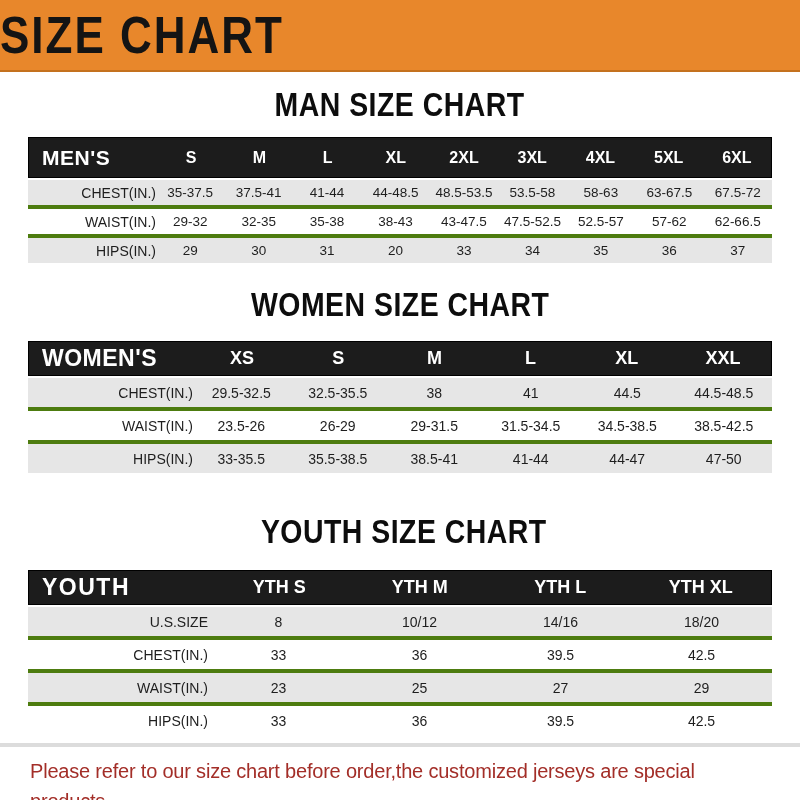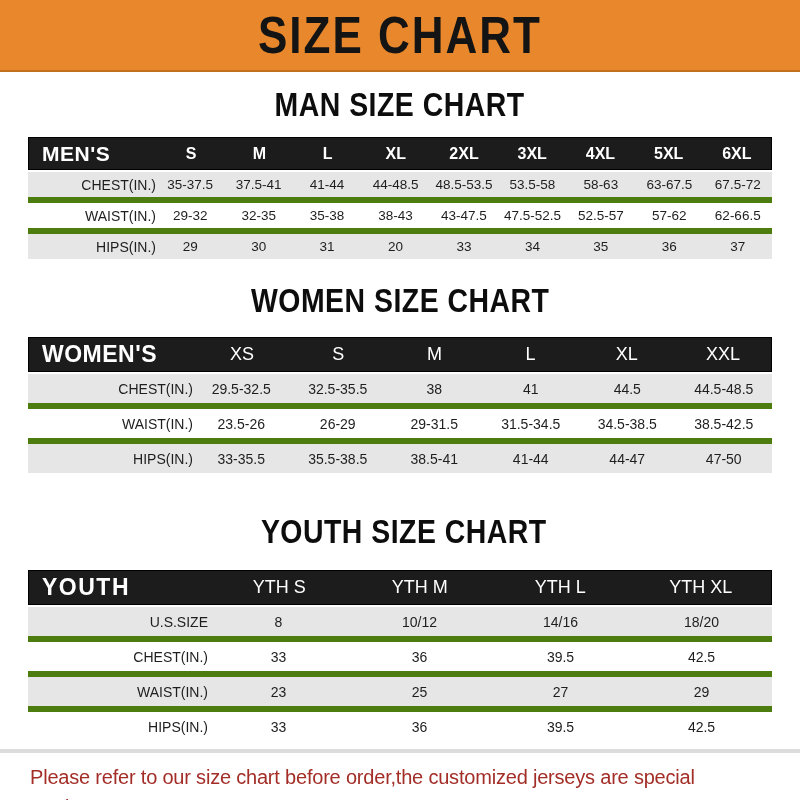--- a/index.html
+++ b/index.html
@@ -3,21 +3,21 @@
 <meta charset="utf-8">
 <style>
   html,body{margin:0;padding:0;}
   body{
     width:800px;height:800px;background:#ffffff;overflow:hidden;
     font-family:"Liberation Sans","DejaVu Sans",sans-serif;
     -webkit-font-smoothing:antialiased;
   }
   .banner{
     height:70px;background:#E8872B;border-bottom:2px solid #c4711e;
-    display:flex;align-items:center;justify-content:center;
+    display:flex;align-items:center;
   }
   .banner-title{
     display:inline-block;color:#141414;font-weight:800;font-size:44px;
     letter-spacing:2px;transform:scaleY(1.18);
   }
   .section-title{
     text-align:center;margin:0;line-height:32px;
   }
   .section-title span{
     display:inline-block;color:#0d0d0d;font-weight:800;font-size:29px;
@@ -30,35 +30,35 @@
   .size-table{margin:0 28px;}
   .t-head,.t-row{display:grid;grid-template-columns:var(--gtc);align-items:center;}
   .cols-9{--gtc:128px repeat(9,1fr);}
   .cols-6{--gtc:165px repeat(6,1fr);}
   .cols-4{--gtc:180px repeat(4,1fr);}
 
   .t-head{
     background:#1c1c1c;color:#ffffff;border:1px solid #000;
     box-sizing:border-box;margin-bottom:2px;
   }
-  .men .t-head{height:33px;}
+  .men .t-head{height:41px;}
   .women .t-head,.youth .t-head{height:35px;}
 
   .t-corner{font-weight:800;padding-left:13px;font-size:21px;letter-spacing:0.5px;}
   .women .t-corner{font-size:23px;}
   .youth .t-corner{font-size:23px;letter-spacing:1.5px;}
   .t-col{text-align:center;font-weight:bold;font-size:16px;}
-  .women .t-col,.youth .t-col{font-size:18px;font-weight:400;}
+  .women .t-col,.youth .t-col{font-size:18px;font-weight:700;}
 
   .t-row{color:#1e1e1e;font-size:14px;}
   .men .t-row{height:25px;font-size:13.5px;}
   .women .t-row,.youth .t-row{height:29px;}
   .t-row.shade{background:#E6E6E6;}
   .t-row.light{background:#ffffff;}
-  .t-row + .t-row{border-top:6px solid #4d7c0f;}
+  .t-row + .t-row{border-top:4px solid #4d7c0f;}
   .t-rowlabel{text-align:right;font-size:14px;}
   .t-cell{text-align:center;}
 
   .footer{margin-top:8px;}
   .divider{height:4px;background:#dcdcdc;margin:0;}
   .note{padding:9px 30px 0;}
   .note p{
     margin:0;color:#A32E28;font-size:20px;line-height:30px;
     letter-spacing:-0.2px;font-weight:500;
   }

